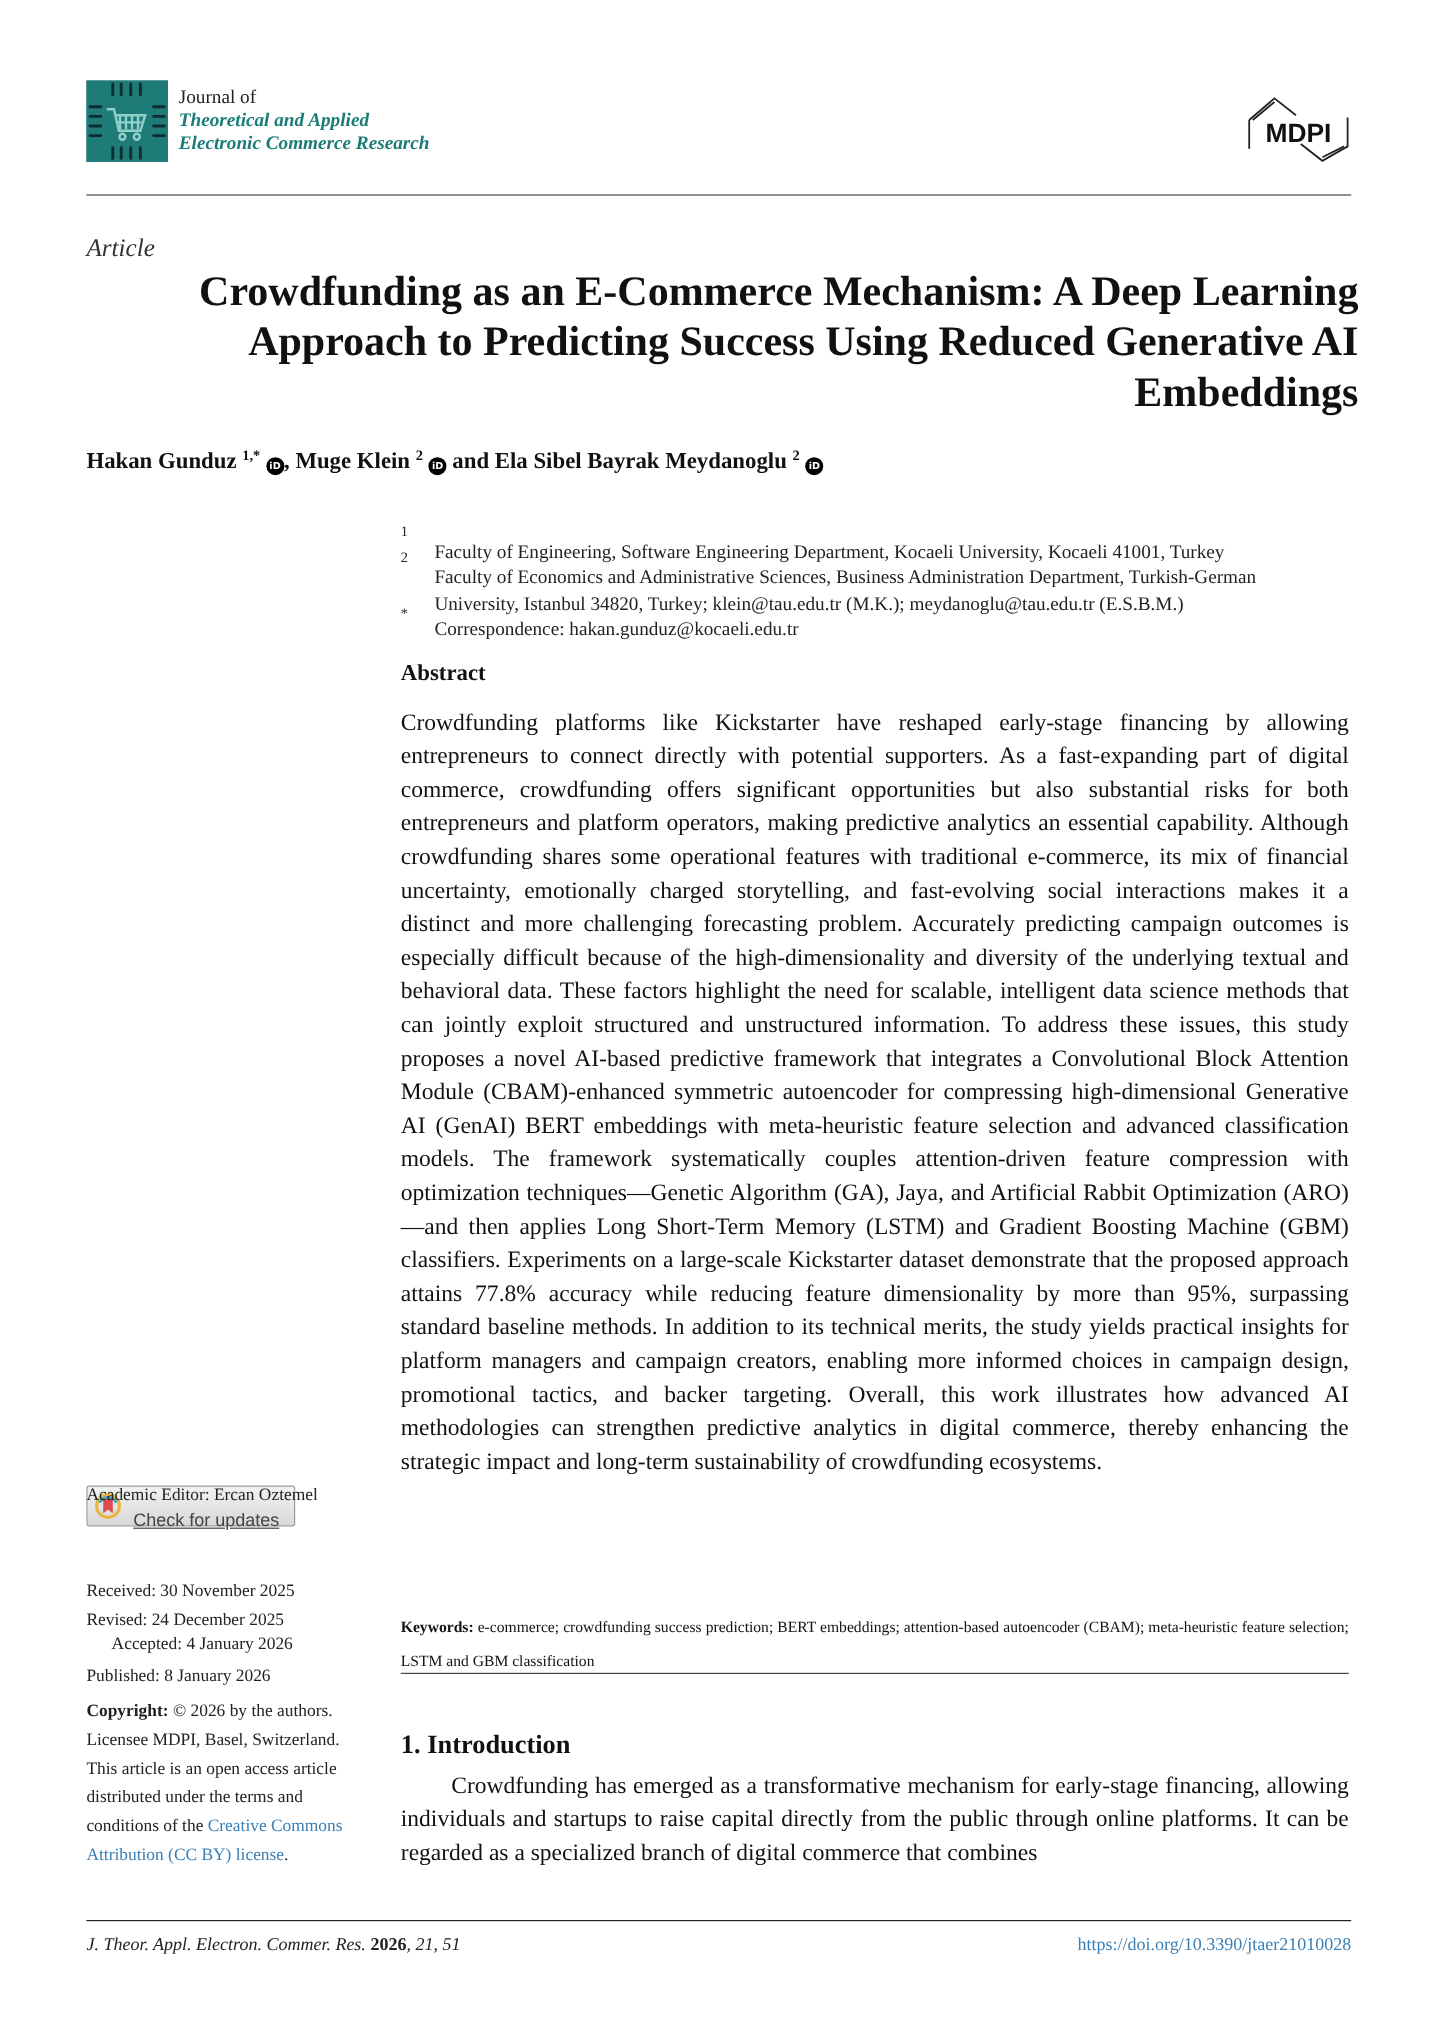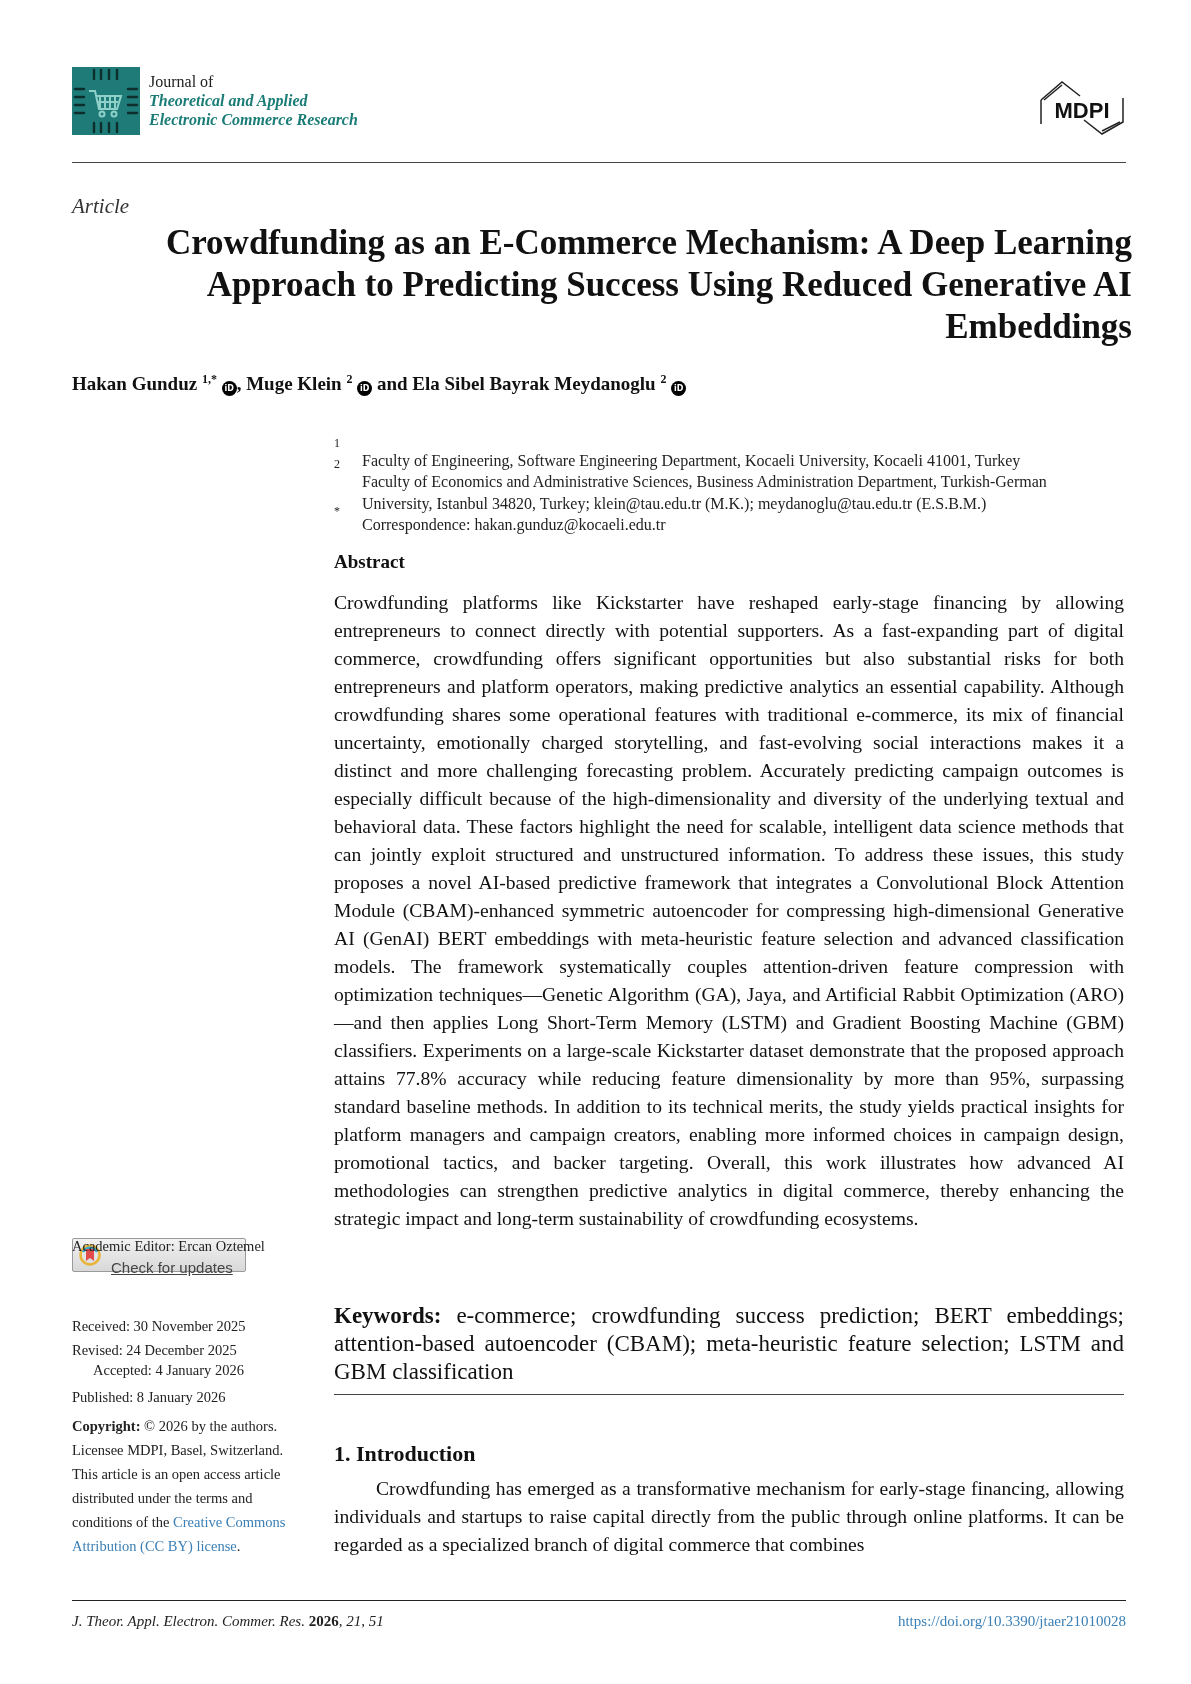--- a/index.html
+++ b/index.html
@@ -24,21 +24,21 @@
            font-family: "DejaVu Sans", sans-serif; font-weight: bold; }
 
   
   .affil { position: absolute; left: 334px; font-size: 16px; color: #222; }
   .affil .mark { position: absolute; left: 0; top: -4px; font-size: 12px; }
   .affil .txt { position: absolute; left: 28px; white-space: nowrap; margin-top: 12px; }
 
   #abstract-heading { left: 334px; top: 551px; font-size: 19px; font-weight: bold; }
   #abstract-body { left: 334px; top: 589px; width: 790px; font-size: 19.6px; line-height: 28px; text-align: justify; hyphens: manual; }
 
-  #keywords { left: 334px; top: 1302px; width: 790px; font-size: 23px; line-height: 28px; text-align: justify; }
+  #keywords { left: 334px; top: 1342px; width: 790px; font-size: 13px; line-height: 28px; text-align: justify; }
   #keywords b { font-weight: bold; }
   #mid-rule { left: 334px; top: 1394px; width: 790px; border-top: 1.4px solid #444; }
 
   #intro-heading { left: 334px; top: 1441px; font-size: 22px; font-weight: bold; }
   #intro-body { left: 334px; top: 1475px; width: 790px; font-size: 19.6px; line-height: 28px; text-align: justify; text-indent: 42px; }
 
   
   #check-updates { left: 72px; top: 1238px; width: 174px; height: 34px; border: 1px solid #9a9a9a; border-radius: 2px;
                    background: linear-gradient(#f2f2f2, #d8d8d8); box-sizing: border-box; cursor: pointer; }
   #check-updates .cu-icon { position: absolute; left: 6px; top: 5px; width: 22px; height: 22px; }

